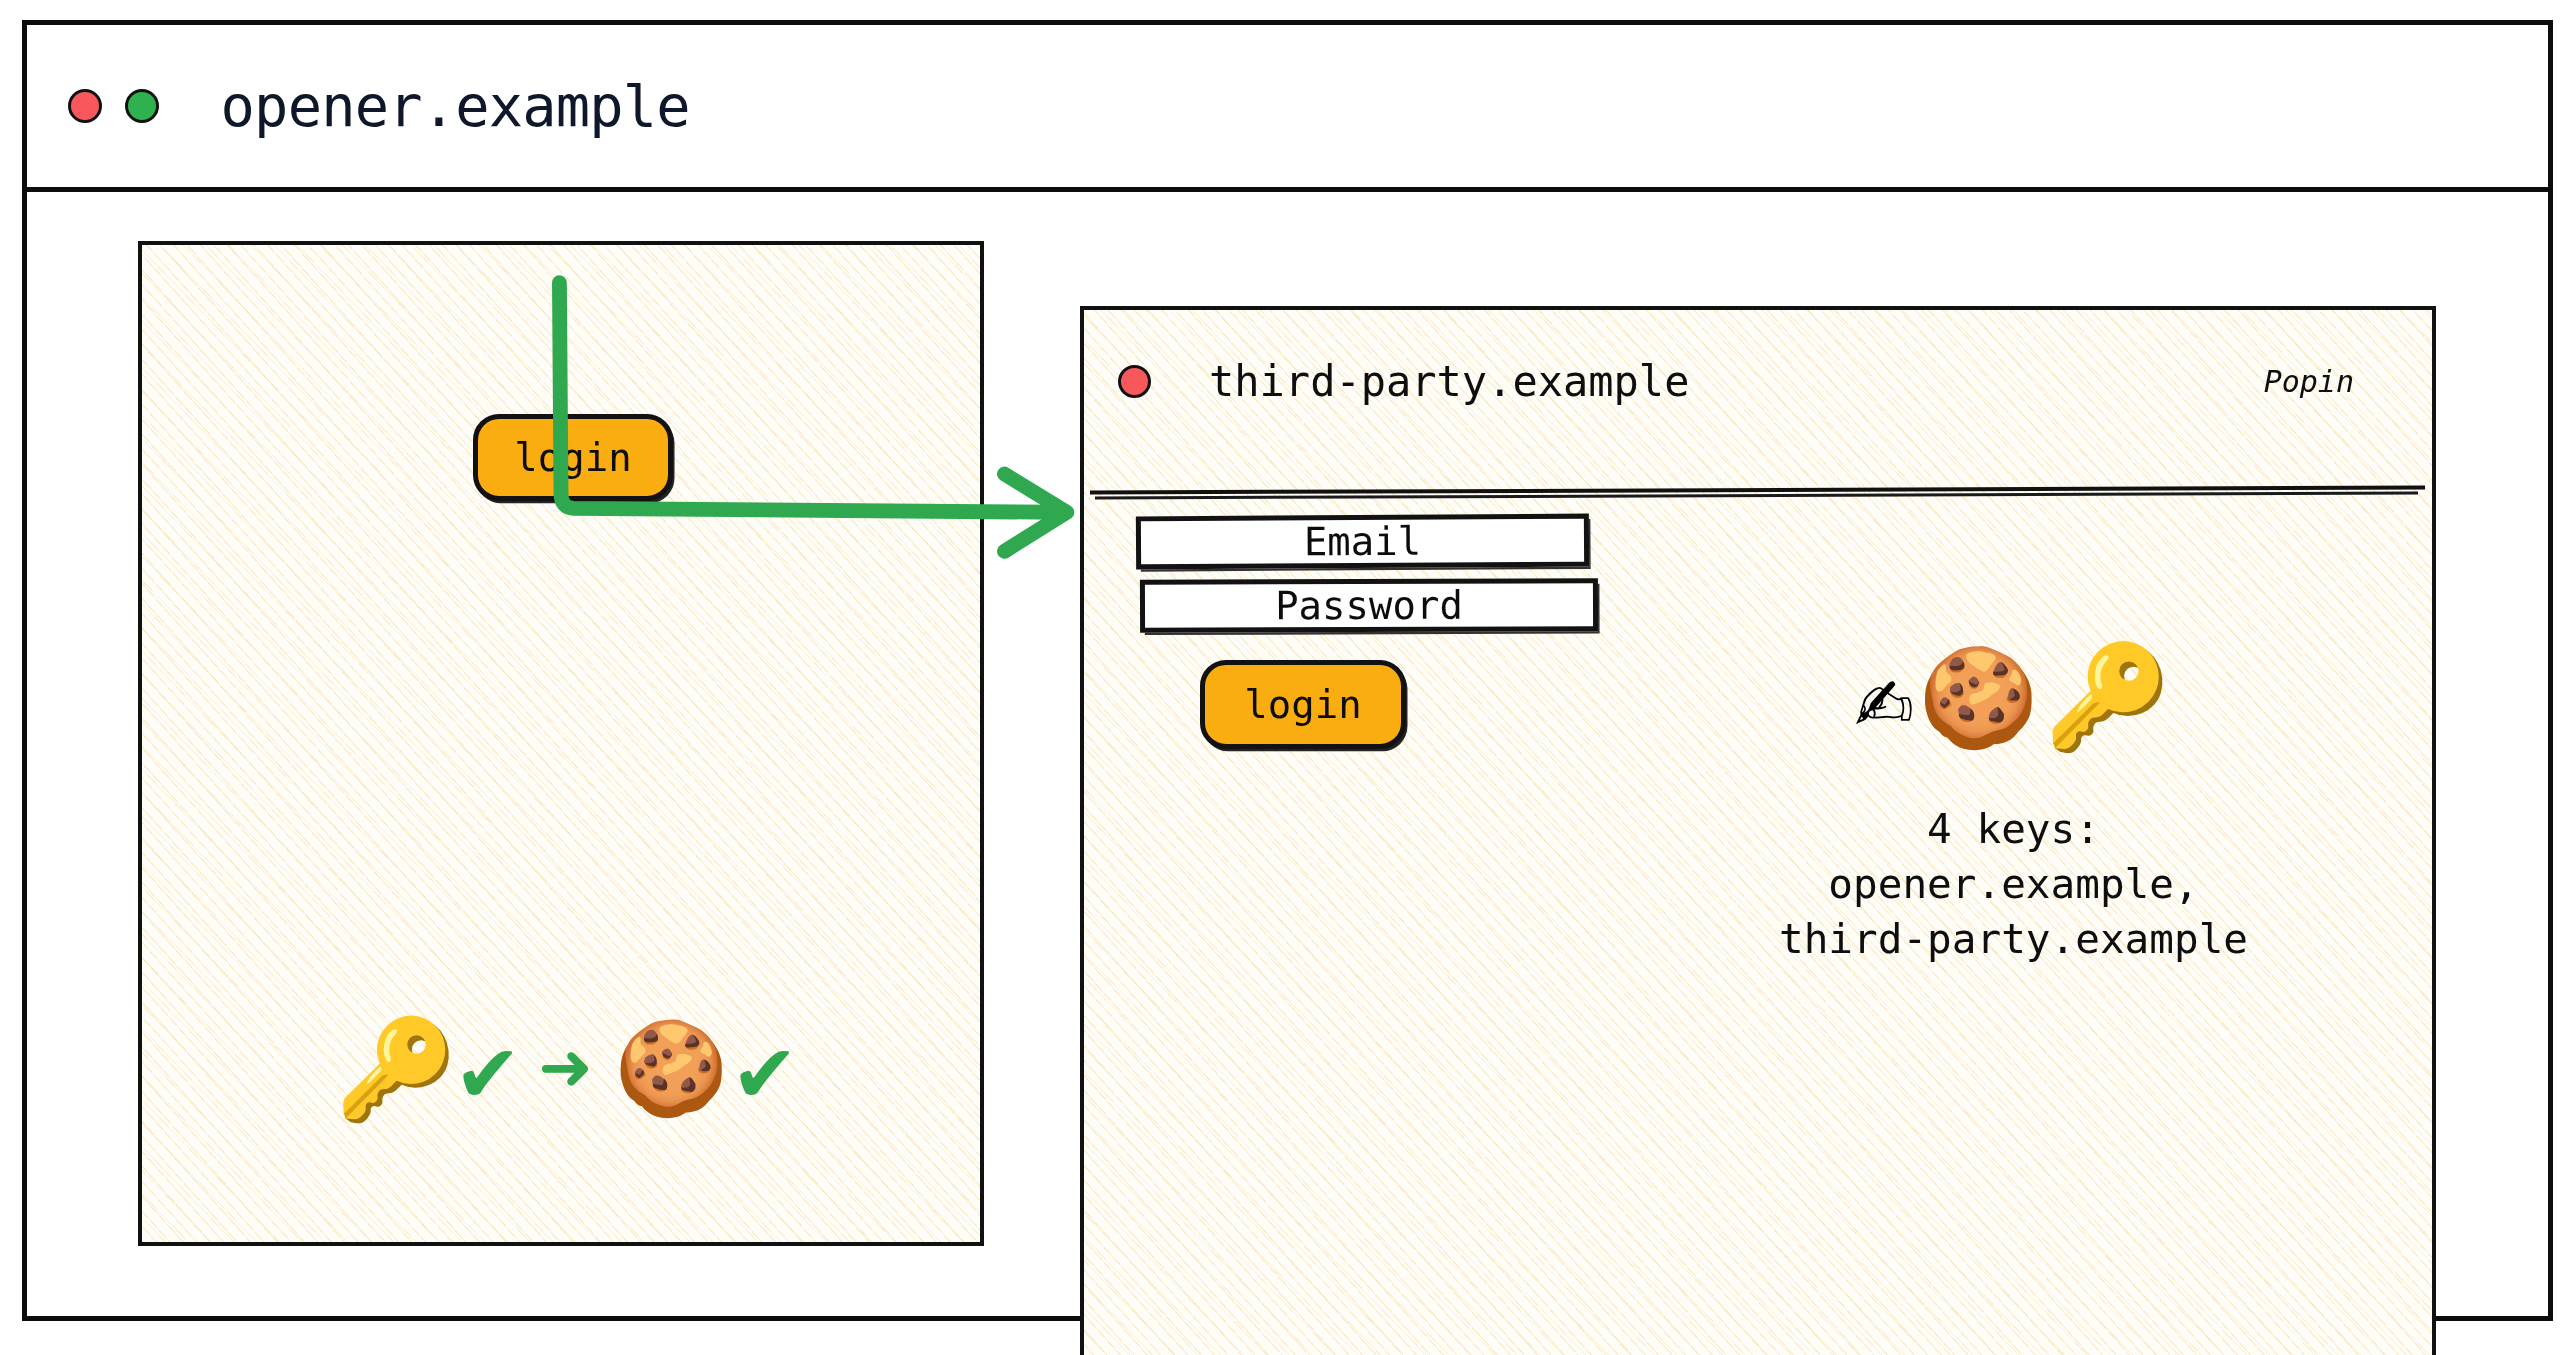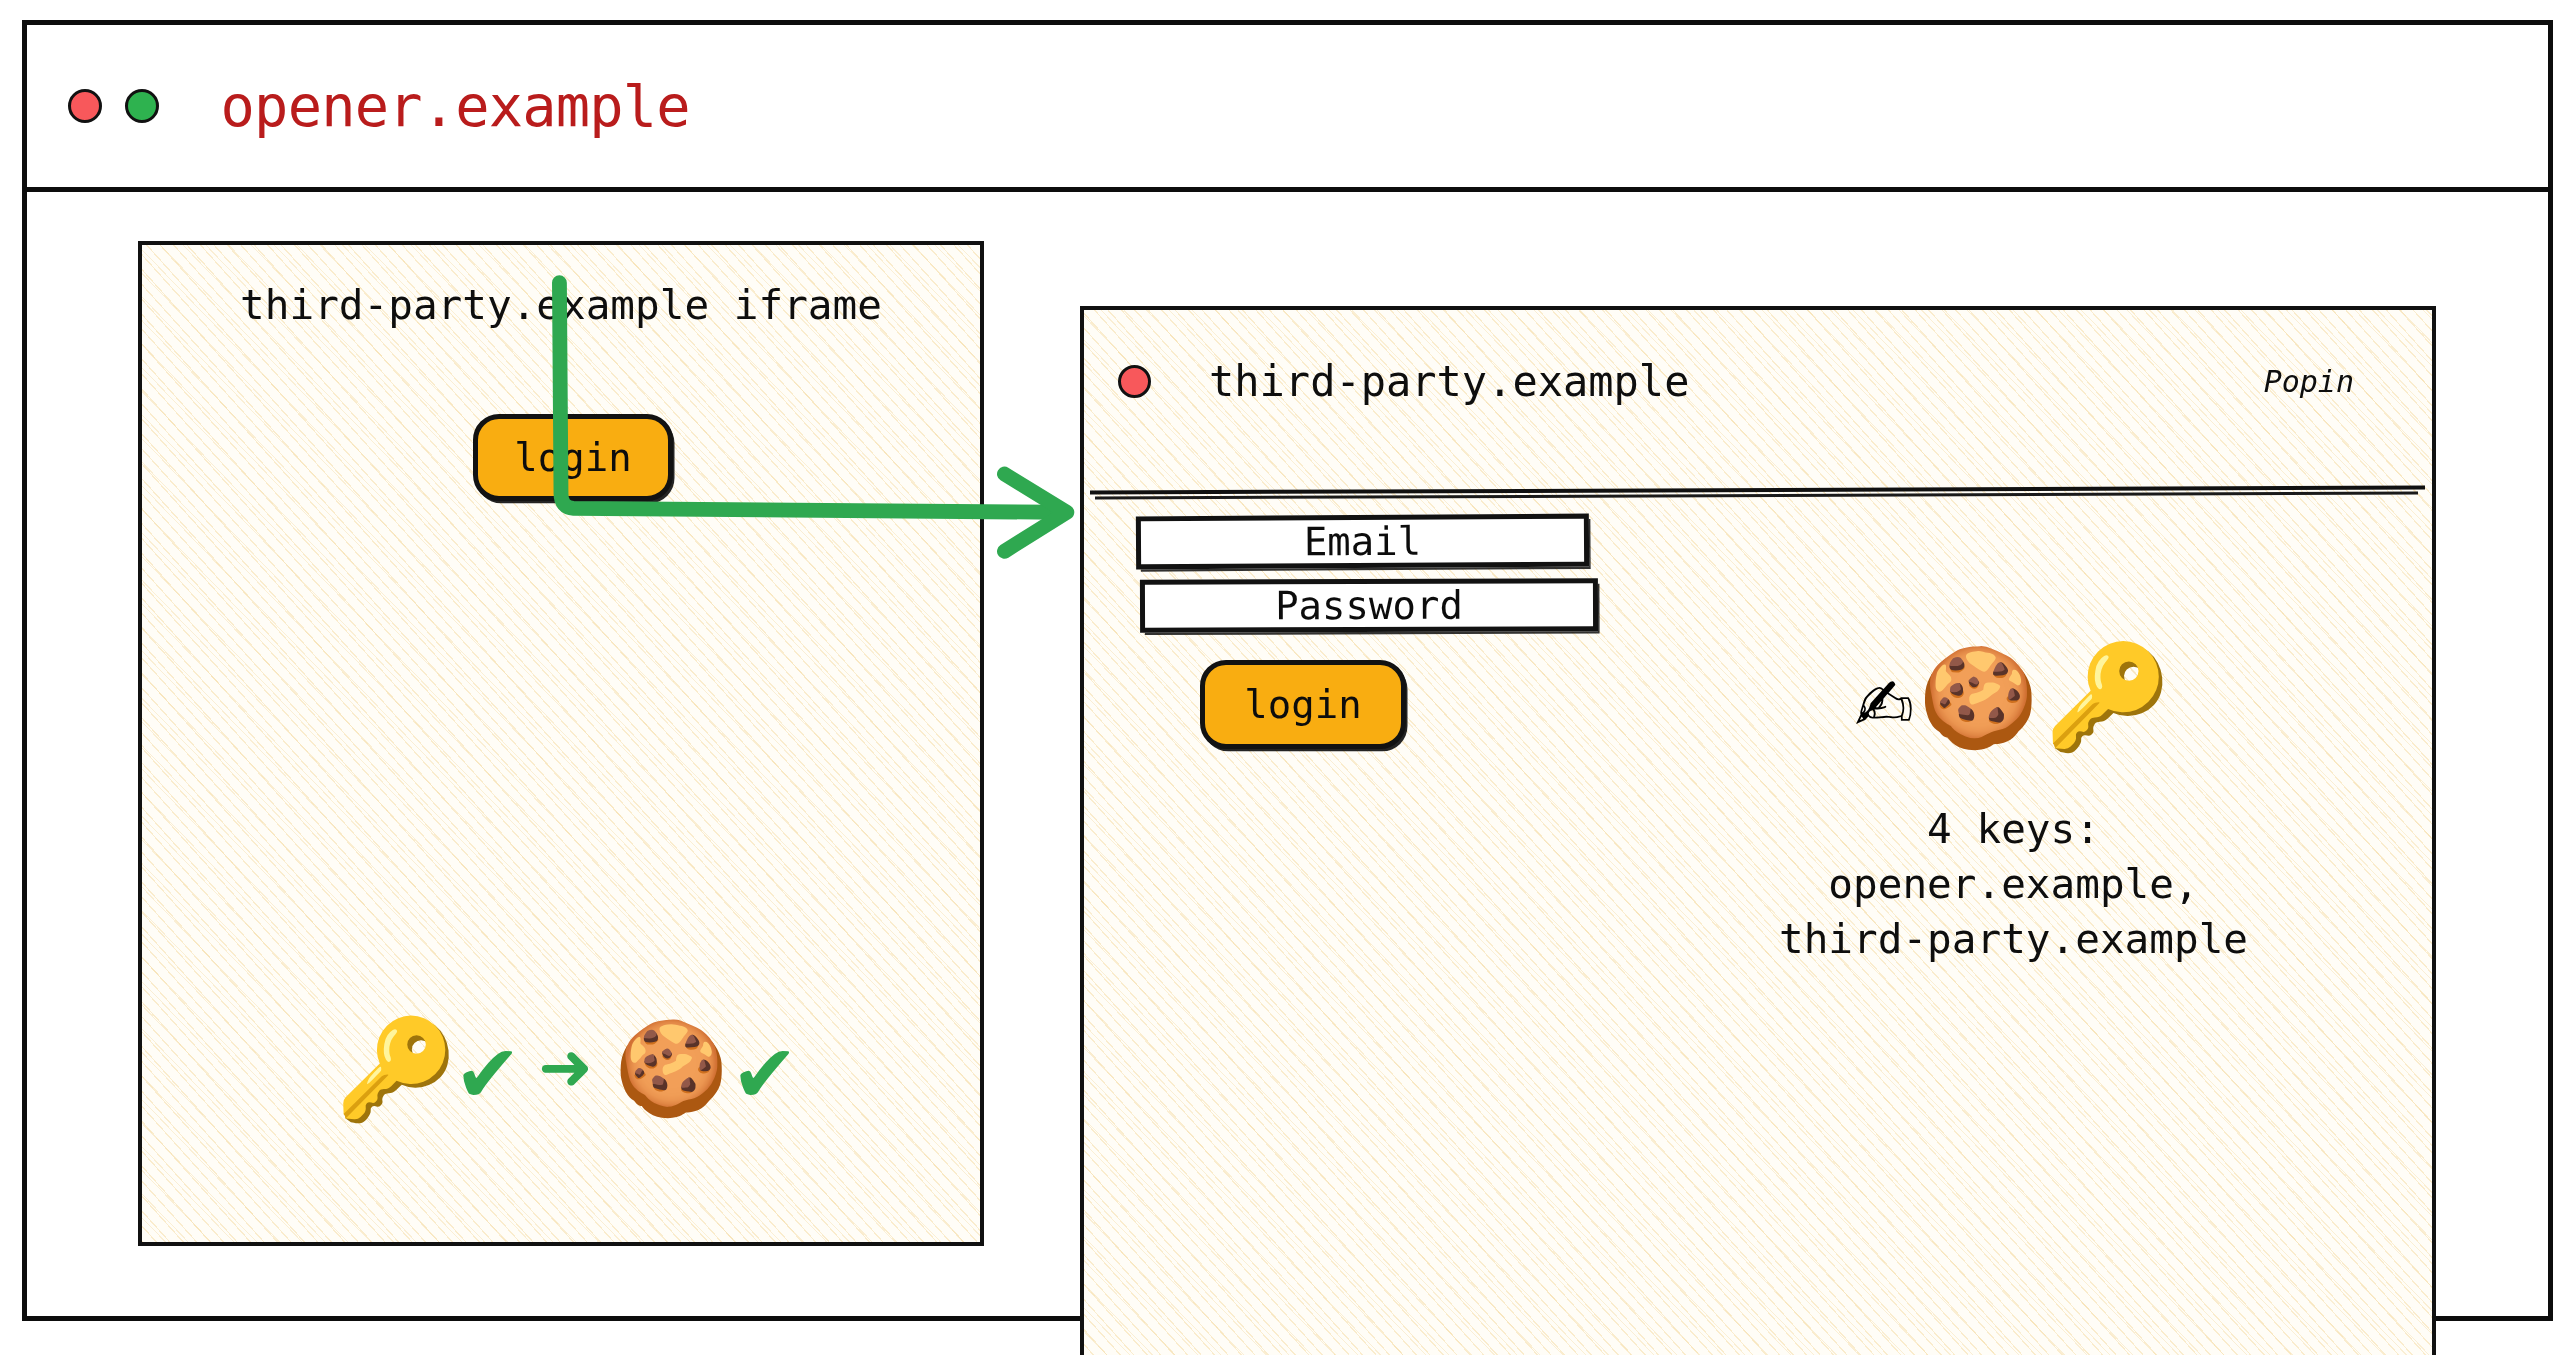--- a/index.html
+++ b/index.html
@@ -64,21 +64,21 @@
     border: 3.1px solid #111111;
     box-sizing: border-box;
     flex: 0 0 auto;
   }
   #dot-red   { background: #f8585b; margin-left: 41px; }
   #dot-green { background: #2eb24f; margin-left: 22.6px; }
   #window-title {
     margin-left: 62px;
     font-size: 57px;
     letter-spacing: -0.8px;
-    color: #b91c1c;
+    color: #0f172a;
     white-space: nowrap;
   }
 
   
   #iframe-panel {
     position: absolute;
     left: 111px;
     top: 216px;
     width: 846px;
     height: 1005px;
@@ -277,21 +277,20 @@
 
   <div id="browser-window">
 
     <div id="title-bar">
       <span id="dot-red" class="traffic-dot"></span>
       <span id="dot-green" class="traffic-dot"></span>
       <span id="window-title">opener.example</span>
     </div>
 
     <div id="iframe-panel" class="hatch">
-      <div id="iframe-title">third-party.example iframe</div>
 
       <div id="iframe-login-button" class="login-btn">login</div>
 
       <div id="iframe-storage-row">
         <span id="iframe-key-emoji" class="emo">🔑</span>
         <span id="iframe-check-1" class="emo">✔</span>
         <span id="iframe-flow-arrow" class="emo">➜</span>
         <span id="iframe-cookie-emoji" class="emo">🍪</span>
         <span id="iframe-check-2" class="emo">✔</span>
       </div>

